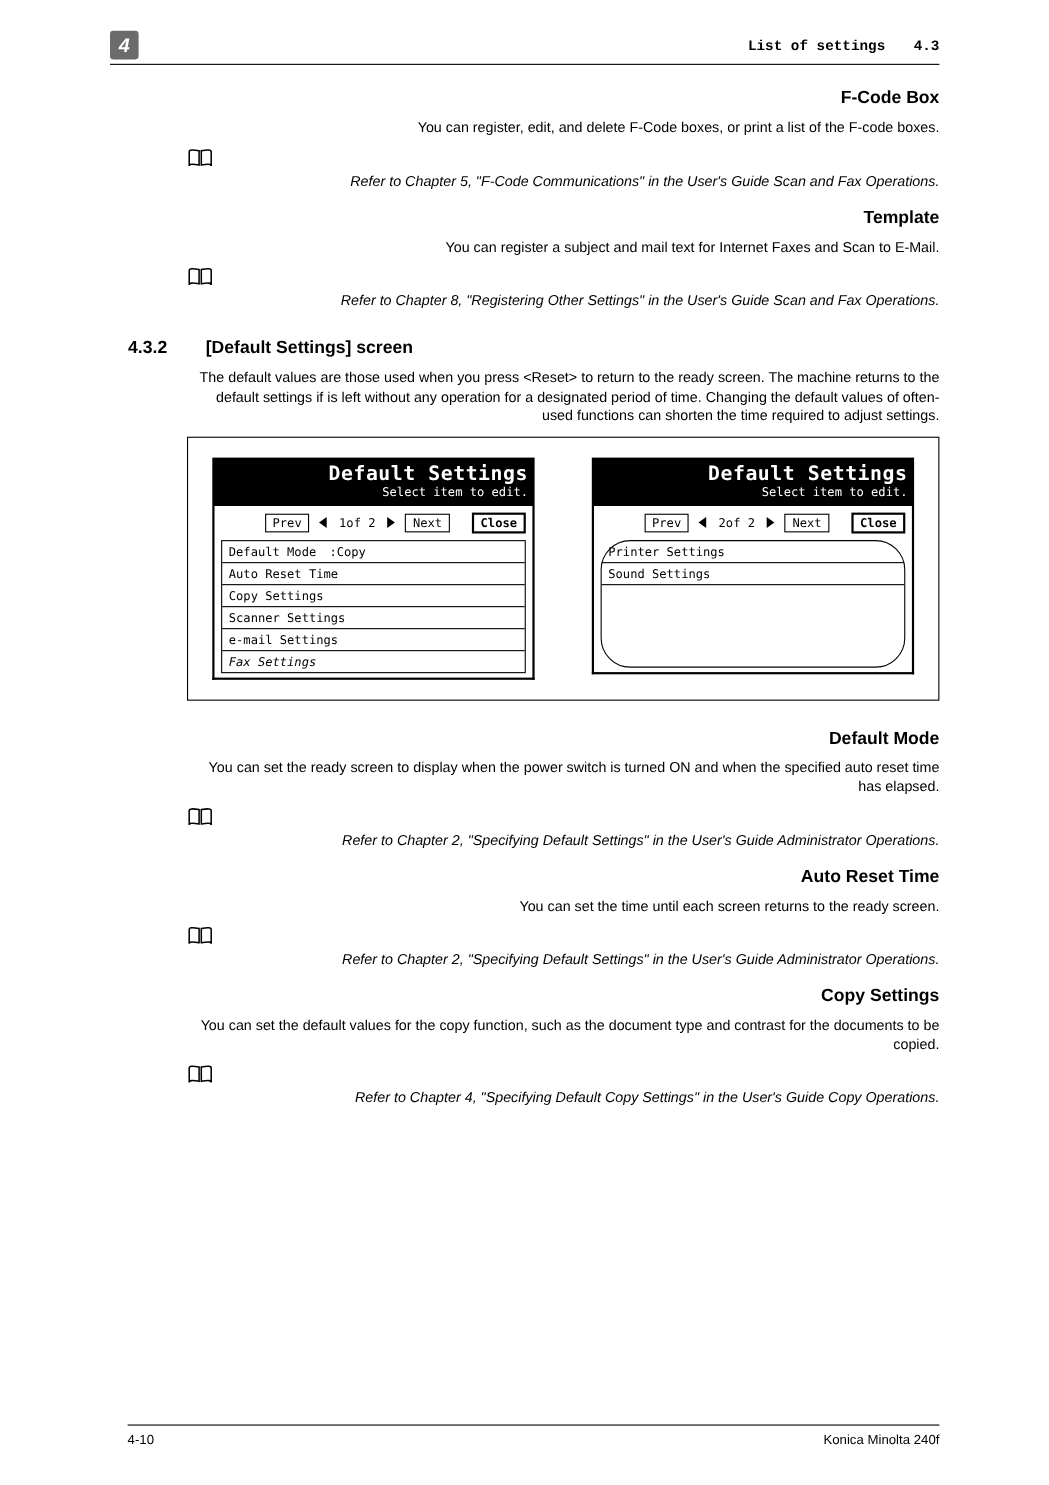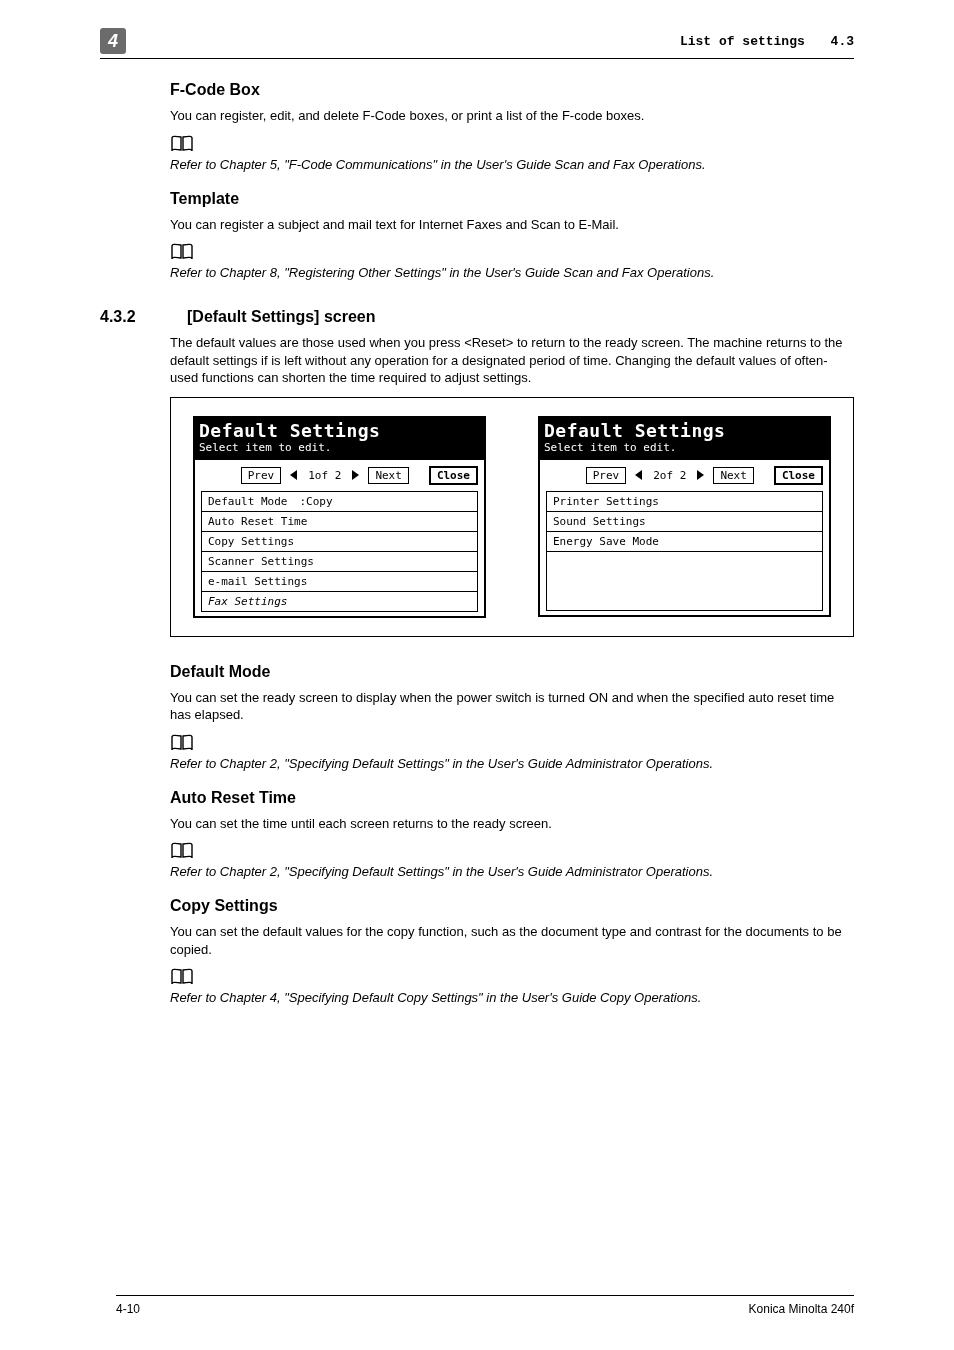--- a/index.html
+++ b/index.html
@@ -3,21 +3,21 @@
 <meta charset="utf-8">
 <style>
   * { margin: 0; padding: 0; box-sizing: border-box; }
   html, body { width: 954px; height: 1350px; background: #fff; font-family: Arial, Helvetica, sans-serif; color: #000; }
   .page { position: relative; width: 954px; height: 1350px; padding: 28px 100px 40px 100px; }
   .hdr { display: flex; align-items: center; justify-content: space-between; border-bottom: 1px solid #000; padding-bottom: 4px; margin-bottom: 22px; }
   .hdr-left { display: flex; align-items: center; gap: 6px; }
   .chip { width: 26px; height: 26px; background: #6b6b6b; border-radius: 3px; display: flex; align-items: center; justify-content: center; color: #fff; font-style: italic; font-weight: bold; font-size: 18px; }
   .hdr-right { font-weight: bold; font-size: 13px; font-family: Liberation Mono, monospace; }
   .hdr-right .secnum { padding-left: 18px; }
-  .content { margin-left: 70px; }
+  .content { margin-left: 70px; text-align: right; }
   .h3 { font-weight: bold; font-size: 16px; margin-top: 14px; margin-bottom: 8px; }
   .p { font-size: 13px; line-height: 1.35; margin-bottom: 10px; }
   .ital { font-style: italic; font-size: 13px; margin-bottom: 18px; }
   .bookicon { width: 24px; height: 18px; margin: 6px 0 4px 0; }
   .bookicon svg { display: block; }
   .secrow { display: flex; align-items: baseline; gap: 35px; margin-top: 28px; margin-bottom: 8px; }
   .secnum-left { font-weight: bold; font-size: 16px; margin-left: -70px; width: 52px; }
   .sectitle { font-weight: bold; font-size: 16px; }
   .figwrap { border: 1px solid #000; padding: 18px 22px; margin: 0 0 26px 0; display: flex; gap: 52px; }
   .lcd { width: 300px; }
@@ -28,21 +28,21 @@
   .lcd-nav { display: flex; align-items: center; justify-content: flex-end; gap: 6px; margin-bottom: 6px; }
   .btn { border: 1px solid #000; padding: 1px 6px; font-size: 11px; display: inline-flex; align-items: center; }
   .btn.sel { border: 2.5px solid #000; font-weight: bold; }
   .navtxt { font-size: 11px; padding: 0 2px; }
   .tri { display: inline-block; width: 0; height: 0; }
   .tri.l { border-top: 5px solid transparent; border-bottom: 5px solid transparent; border-right: 7px solid #000; margin: 0 3px; }
   .tri.r { border-top: 5px solid transparent; border-bottom: 5px solid transparent; border-left: 7px solid #000; margin: 0 3px; }
   .lcd-list { border: 1px solid #000; }
   .lcd-item { border-bottom: 1px solid #000; padding: 3px 6px; display: flex; gap: 12px; min-height: 18px; }
   .lcd-item:last-child { border-bottom: none; font-style: italic; }
-  .lcd-list.tall { min-height: 116px; }
+  .lcd-list.tall { min-height: 116px; border-radius: 27px; }
   .ftr { position: absolute; bottom: 34px; left: 116px; right: 100px; border-top: 1px solid #000; padding-top: 6px; display: flex; justify-content: space-between; font-size: 12px; }
 </style>
 </head>
 <body>
 
 <div class="page">
   <div class="hdr">
     <div class="hdr-left">
       <div class="chip">4</div>
     </div>
@@ -134,23 +134,20 @@
             <span style="width:8px"></span>
             <span class="btn sel">Close</span>
           </div>
           <div class="lcd-list tall">
             <div class="lcd-item">
                 <span>Printer Settings</span>
               </div>
             <div class="lcd-item">
                 <span>Sound Settings</span>
               </div>
-            <div class="lcd-item">
-                <span>Energy Save Mode</span>
-              </div>
             <div class="lcd-item" style="border-bottom:none; height:58px;"></div>
           </div>
         </div>
       </div>
     </div>
 
     <div class="h3">Default Mode</div>
     <div class="p">You can set the ready screen to display when the power switch is turned ON and when the specified auto reset time has elapsed.</div>
     <div class="bookicon">
       <svg viewBox="0 0 24 18" width="24" height="18">

